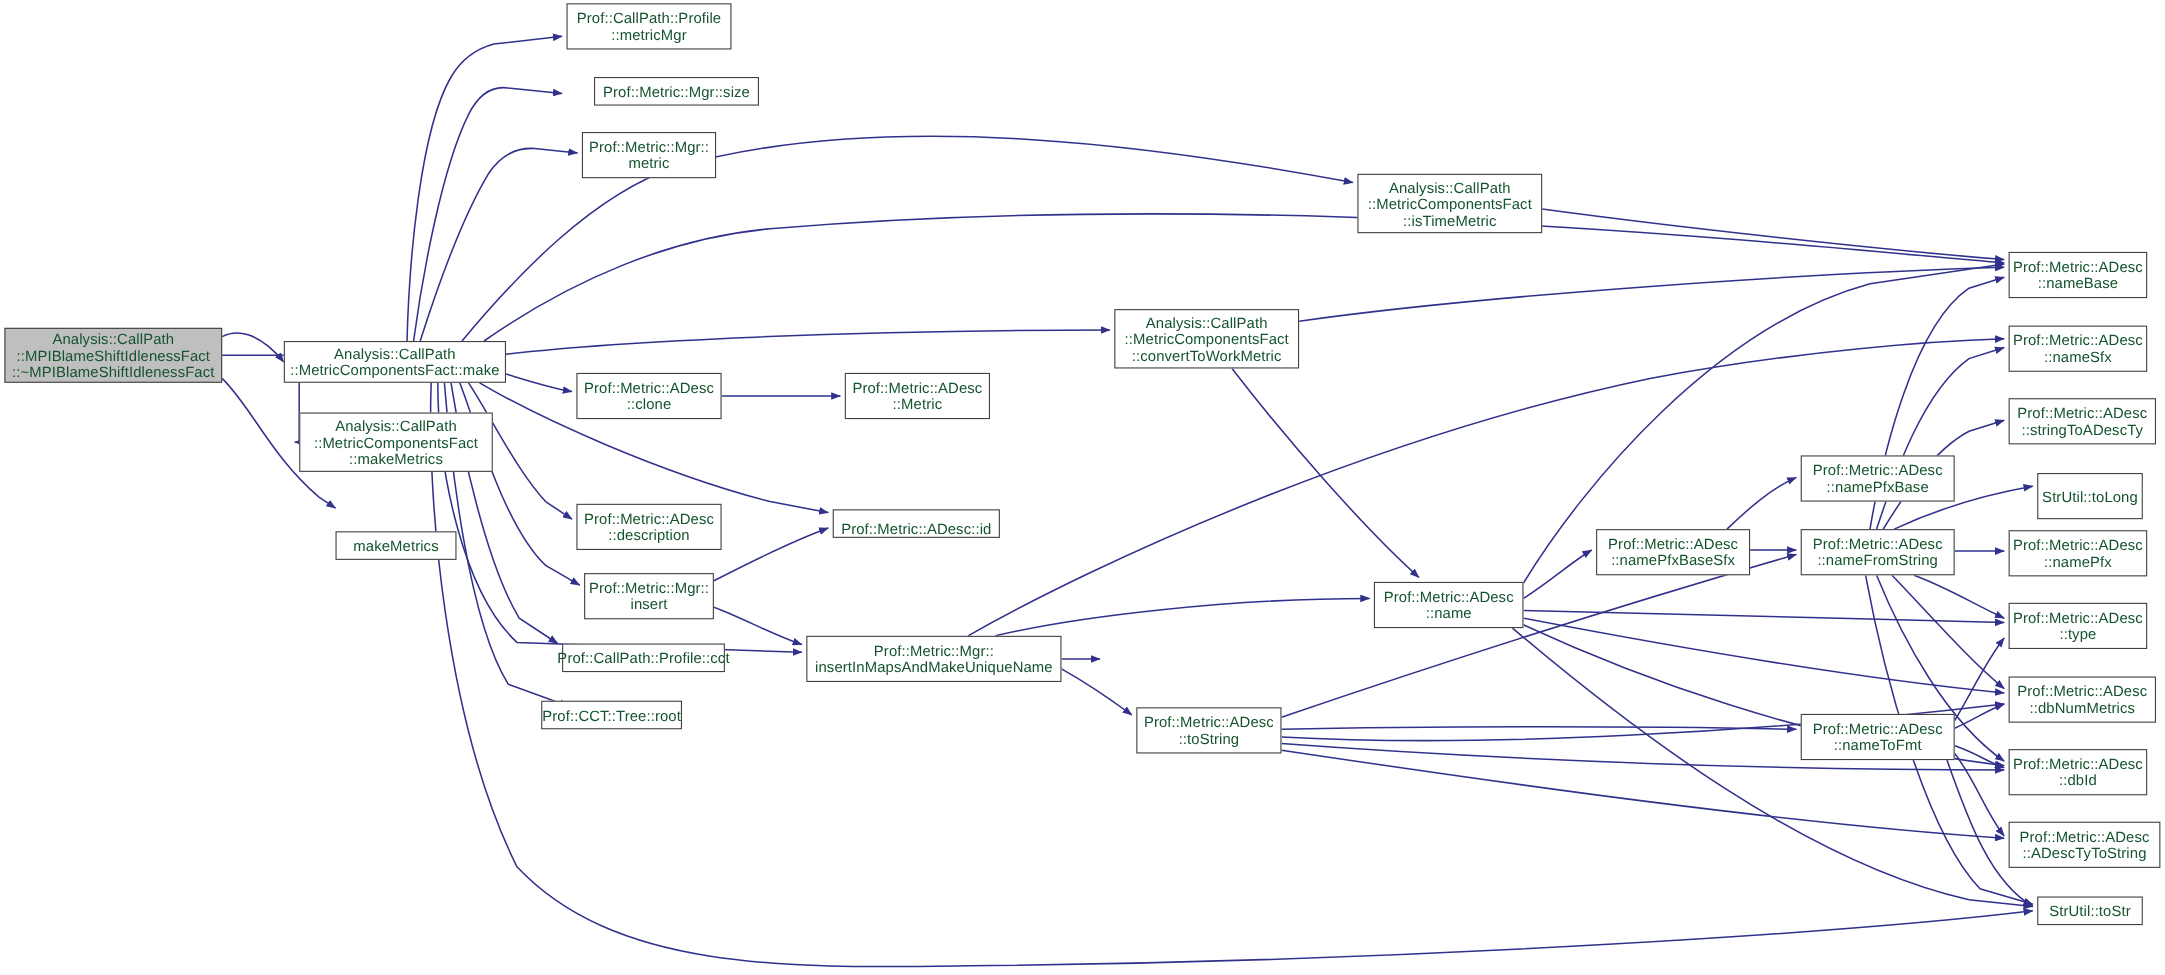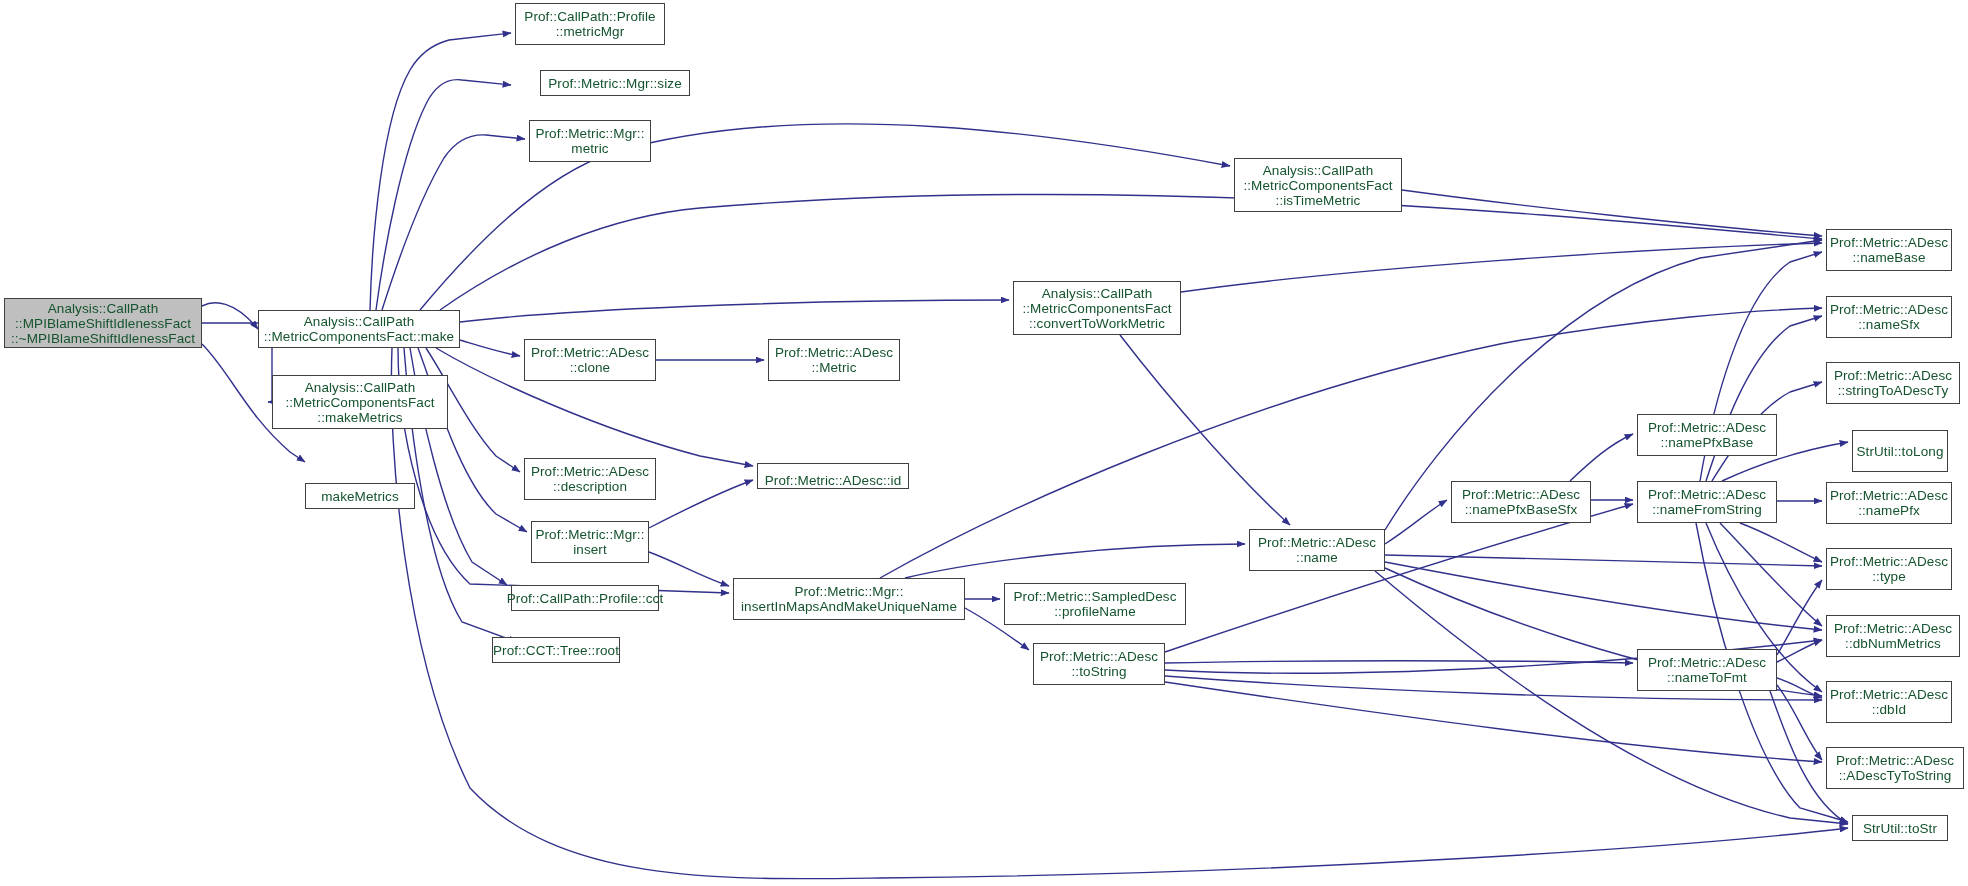--- a/index.html
+++ b/index.html
@@ -120,21 +120,20 @@
     <div class="node" style="left: 529px; top: 120px; width: 122px; height: 42px;"><span class="ln">Prof::Metric::Mgr::</span><span class="ln">metric</span></div>
     <div class="node" style="left: 524px; top: 339px; width: 132px; height: 42px;"><span class="ln">Prof::Metric::ADesc</span><span class="ln">::clone</span></div>
     <div class="node" style="left: 524px; top: 458px; width: 132px; height: 42px;"><span class="ln">Prof::Metric::ADesc</span><span class="ln">::description</span></div>
     <div class="node" style="left: 531px; top: 521px; width: 118px; height: 42px;"><span class="ln">Prof::Metric::Mgr::</span><span class="ln">insert</span></div>
     <div class="node" style="left: 511px; top: 585px; width: 148px; height: 26px;"><span class="ln">Prof::CallPath::Profile::cct</span></div>
     <div class="node" style="left: 492px; top: 637px; width: 128px; height: 26px;"><span class="ln">Prof::CCT::Tree::root</span></div>
     <div class="node" style="left: 768px; top: 339px; width: 132px; height: 42px;"><span class="ln">Prof::Metric::ADesc</span><span class="ln">::Metric</span></div>
     <div class="node" style="left: 757px; top: 463px; width: 152px; height: 26px; justify-content: flex-end;"><span class="ln">Prof::Metric::ADesc::id</span></div>
     <div class="node" style="left: 733px; top: 578px; width: 232px; height: 42px;"><span class="ln">Prof::Metric::Mgr::</span><span class="ln">insertInMapsAndMakeUniqueName</span></div>
     <div class="node" style="left: 1013px; top: 281px; width: 168px; height: 54px;"><span class="ln">Analysis::CallPath</span><span class="ln">::MetricComponentsFact</span><span class="ln">::convertToWorkMetric</span></div>
-    <div class="node" style="left: 1004px; top: 583px; width: 182px; height: 42px;"><span class="ln">Prof::Metric::SampledDesc</span><span class="ln">::profileName</span></div>
     <div class="node" style="left: 1033px; top: 643px; width: 132px; height: 42px;"><span class="ln">Prof::Metric::ADesc</span><span class="ln">::toString</span></div>
     <div class="node" style="left: 1234px; top: 158px; width: 168px; height: 54px;"><span class="ln">Analysis::CallPath</span><span class="ln">::MetricComponentsFact</span><span class="ln">::isTimeMetric</span></div>
     <div class="node" style="left: 1249px; top: 529px; width: 136px; height: 42px;"><span class="ln">Prof::Metric::ADesc</span><span class="ln">::name</span></div>
     <div class="node" style="left: 1451px; top: 481px; width: 140px; height: 42px;"><span class="ln">Prof::Metric::ADesc</span><span class="ln">::namePfxBaseSfx</span></div>
     <div class="node" style="left: 1637px; top: 414px; width: 140px; height: 42px;"><span class="ln">Prof::Metric::ADesc</span><span class="ln">::namePfxBase</span></div>
     <div class="node" style="left: 1637px; top: 481px; width: 140px; height: 42px;"><span class="ln">Prof::Metric::ADesc</span><span class="ln">::nameFromString</span></div>
     <div class="node" style="left: 1637px; top: 649px; width: 140px; height: 42px;"><span class="ln">Prof::Metric::ADesc</span><span class="ln">::nameToFmt</span></div>
     <div class="node" style="left: 1826px; top: 229px; width: 126px; height: 42px;"><span class="ln">Prof::Metric::ADesc</span><span class="ln">::nameBase</span></div>
     <div class="node" style="left: 1826px; top: 296px; width: 126px; height: 42px;"><span class="ln">Prof::Metric::ADesc</span><span class="ln">::nameSfx</span></div>
     <div class="node" style="left: 1826px; top: 362px; width: 134px; height: 42px;"><span class="ln">Prof::Metric::ADesc</span><span class="ln">::stringToADescTy</span></div>

